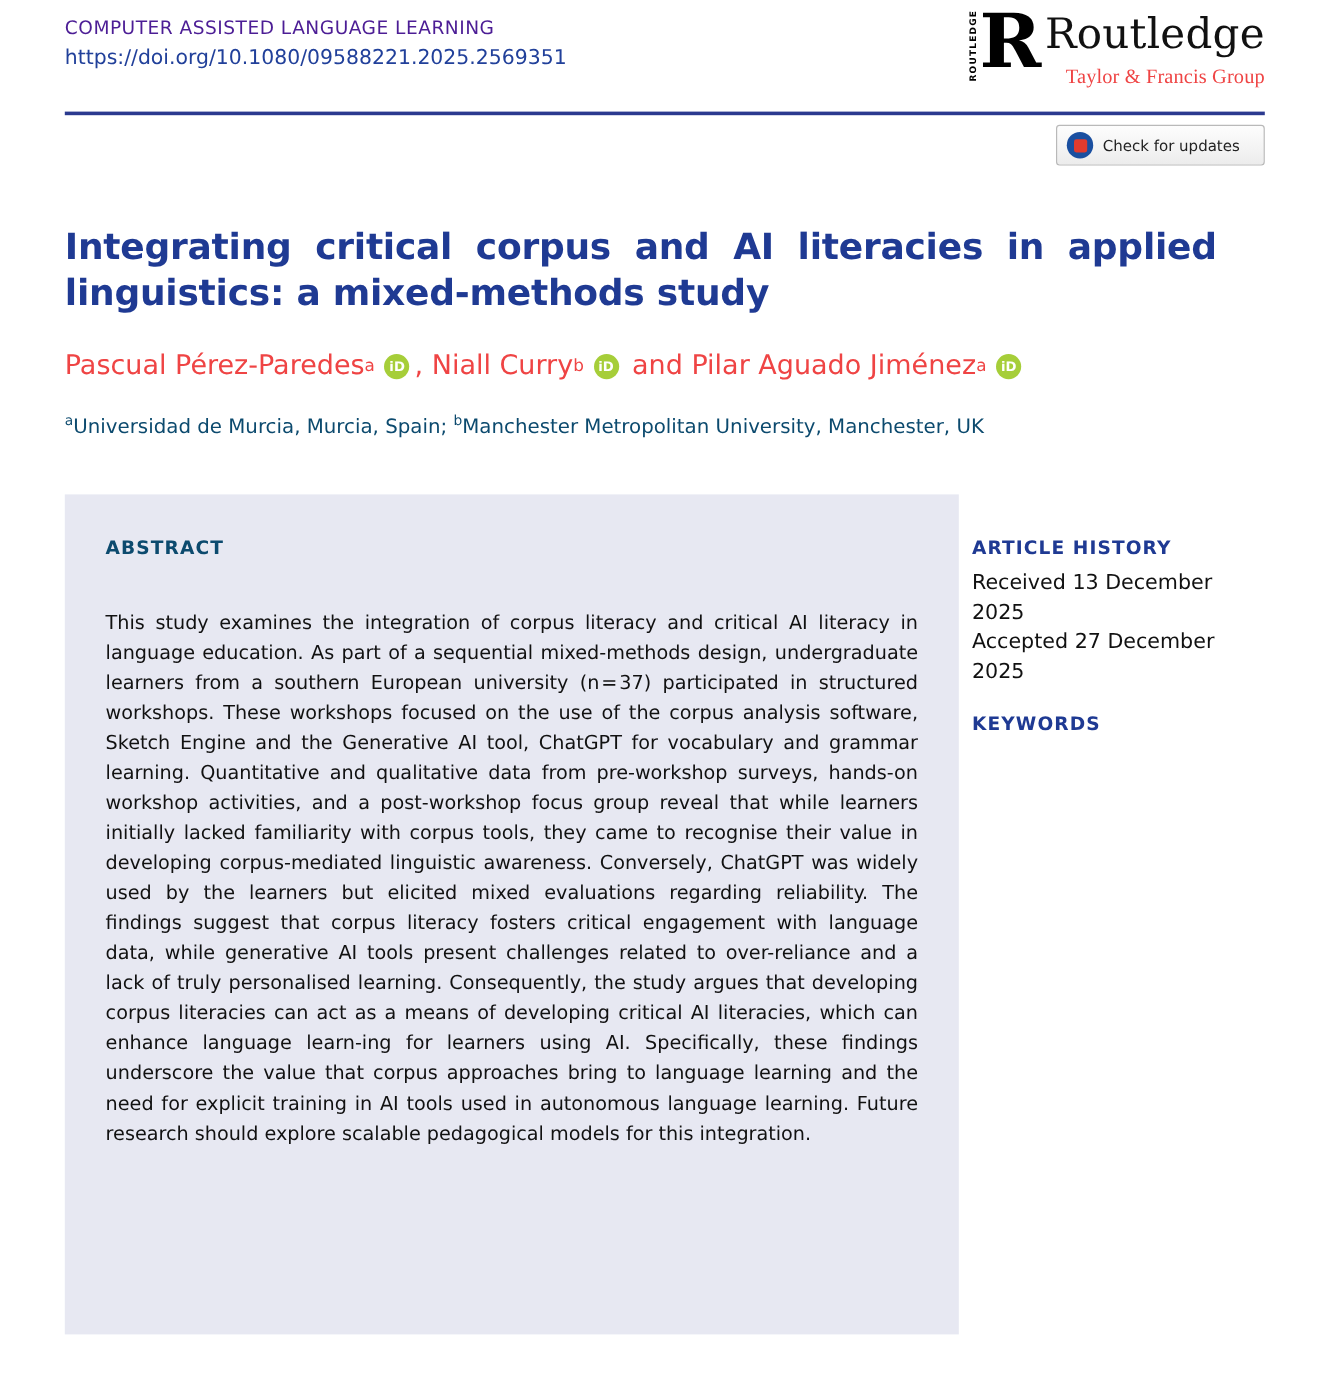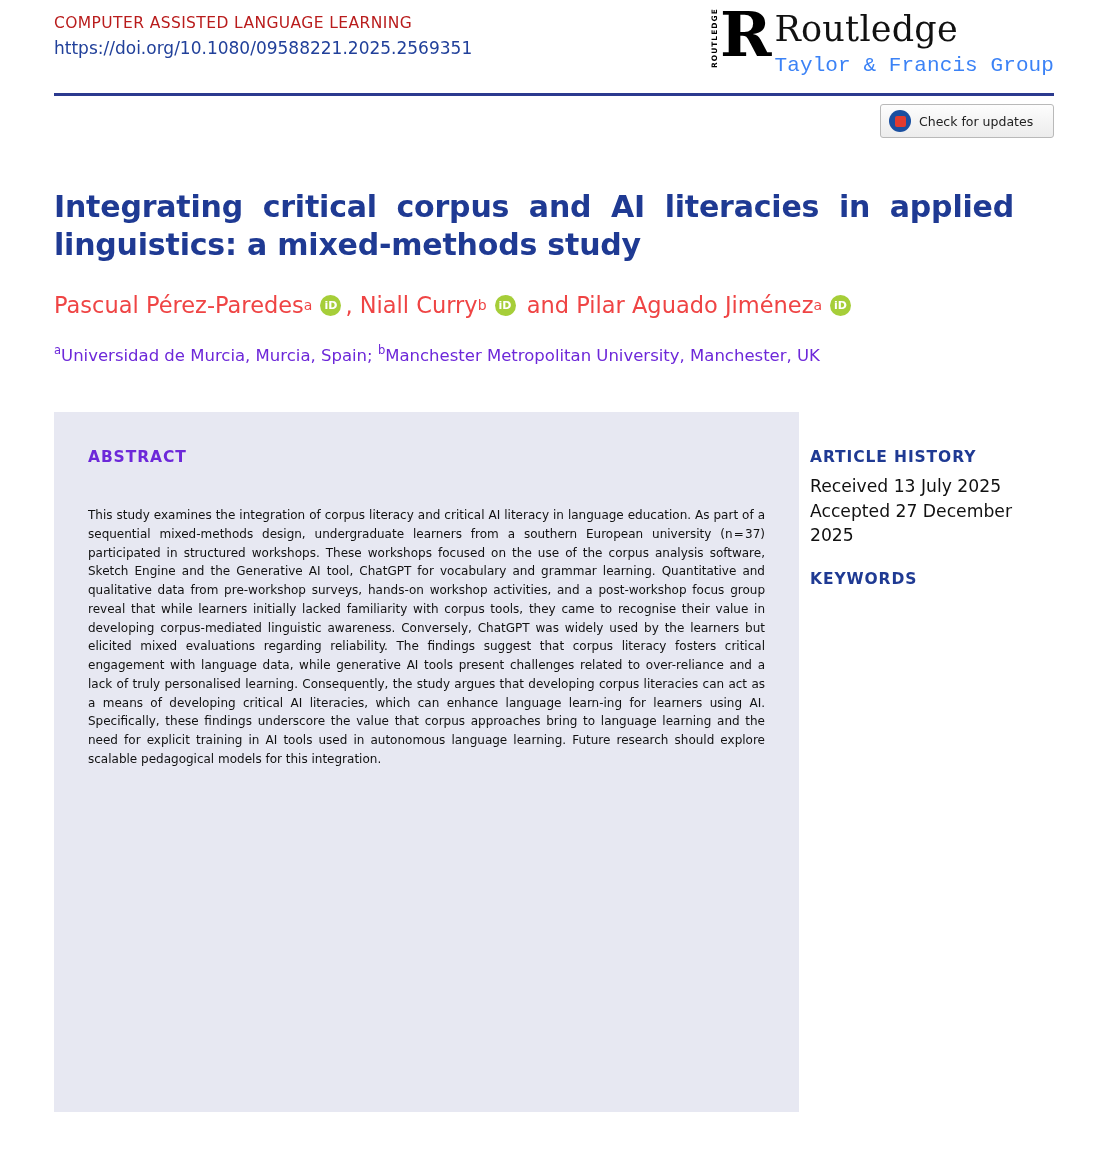--- a/index.html
+++ b/index.html
@@ -25,21 +25,21 @@
   .masthead {
     position: absolute;
     left: 54px;
     top: 14px;
     width: 1000px;
     height: 76px;
   }
   .journal-name {
     font-size: 15.5px;
     letter-spacing: 0.4px;
-    color: #b91c1c;
+    color: #4c1d95;
     font-family: "DejaVu Sans", sans-serif;
     white-space: nowrap;
   }
   .doi-link {
     display: block;
     margin-top: 6px;
     font-size: 17px;
     color: #21409a;
     text-decoration: none;
     white-space: nowrap;
@@ -92,23 +92,23 @@
     padding-top: 4px;
   }
   .logo-routledge {
     font-family: "DejaVu Serif", serif;
     font-size: 35px;
     line-height: 1;
     color: #111;
     letter-spacing: 0.2px;
   }
   .logo-tf {
-    font-family: Liberation Mono, monospace;
-    font-size: 21px;
-    color: #3b82f6;
+    font-family: Liberation Serif, serif;
+    font-size: 17px;
+    color: #ef4444;
     margin-top: 7px;
     text-align: right;
     letter-spacing: 0.1px;
   }
 
   
   .oa-row {
     position: absolute;
     left: 54px;
     top: 104px;
@@ -233,21 +233,21 @@
     justify-content: center;
   }
 
   
   .affiliations {
     position: absolute;
     left: 54px;
     top: 342px;
     width: 980px;
     font-size: 16.5px;
-    color: #6d28d9;
+    color: #0c4a6e;
     line-height: 1.4;
   }
   .affiliations .sup {
     font-size: 11.5px;
   }
 
   
   .abstract-panel {
     position: absolute;
     left: 54px;
@@ -255,26 +255,26 @@
     width: 745px;
     height: 700px;
     background: #e7e8f2;
   }
   .abstract-inner {
     padding: 36px 34px 0 34px;
   }
   .abstract-heading {
     font-size: 15.5px;
     font-weight: bold;
-    color: #6d28d9;
+    color: #0c4a6e;
     letter-spacing: 0.9px;
     margin-bottom: 10px;
   }
   .abstract-body {
-    font-size: 12px;
+    font-size: 16px;
     line-height: 1.565;
     color: #111;
     text-align: justify;
     text-align-last: left;
     hyphens: manual;
     margin-top: 40px;
   }
 
   
   .meta-col {
@@ -351,19 +351,19 @@
 
   <div class="abstract-panel">
     <div class="abstract-inner">
       <div class="abstract-heading">ABSTRACT</div>
       <div class="abstract-body">This study examines the integration of corpus literacy and critical AI literacy in language education. As part of a sequential mixed-methods design, undergraduate learners from a southern European university (n = 37) participated in structured workshops. These workshops focused on the use of the corpus analysis software, Sketch Engine and the Generative AI tool, ChatGPT for vocabulary and grammar learning. Quantitative and qualitative data from pre-workshop surveys, hands-on workshop activities, and a post-workshop focus group reveal that while learners initially lacked familiarity with corpus tools, they came to recognise their value in developing corpus-mediated linguistic awareness. Conversely, ChatGPT was widely used by the learners but elicited mixed evaluations regarding reliability. The findings suggest that corpus literacy fosters critical engagement with language data, while generative AI tools present challenges related to over-reliance and a lack of truly personalised learning. Consequently, the study argues that developing corpus literacies can act as a means of developing critical AI literacies, which can enhance language learn-ing for learners using AI. Specifically, these findings underscore the value that corpus approaches bring to language learning and the need for explicit training in AI tools used in autonomous language learning. Future research should explore scalable pedagogical models for this integration.</div>
     </div>
   </div>
 
   <div class="meta-col">
     <div class="meta-heading">ARTICLE HISTORY</div>
-    <div class="meta-body">Received 13 July 2025</div>
+    <div class="meta-body">Received 13 December 2025</div>
     <div class="meta-body">Accepted 27 December 2025</div>
     <div class="meta-gap"></div>
     <div class="meta-heading">KEYWORDS</div>
   </div>
 
 </div>
 
 </body></html>

